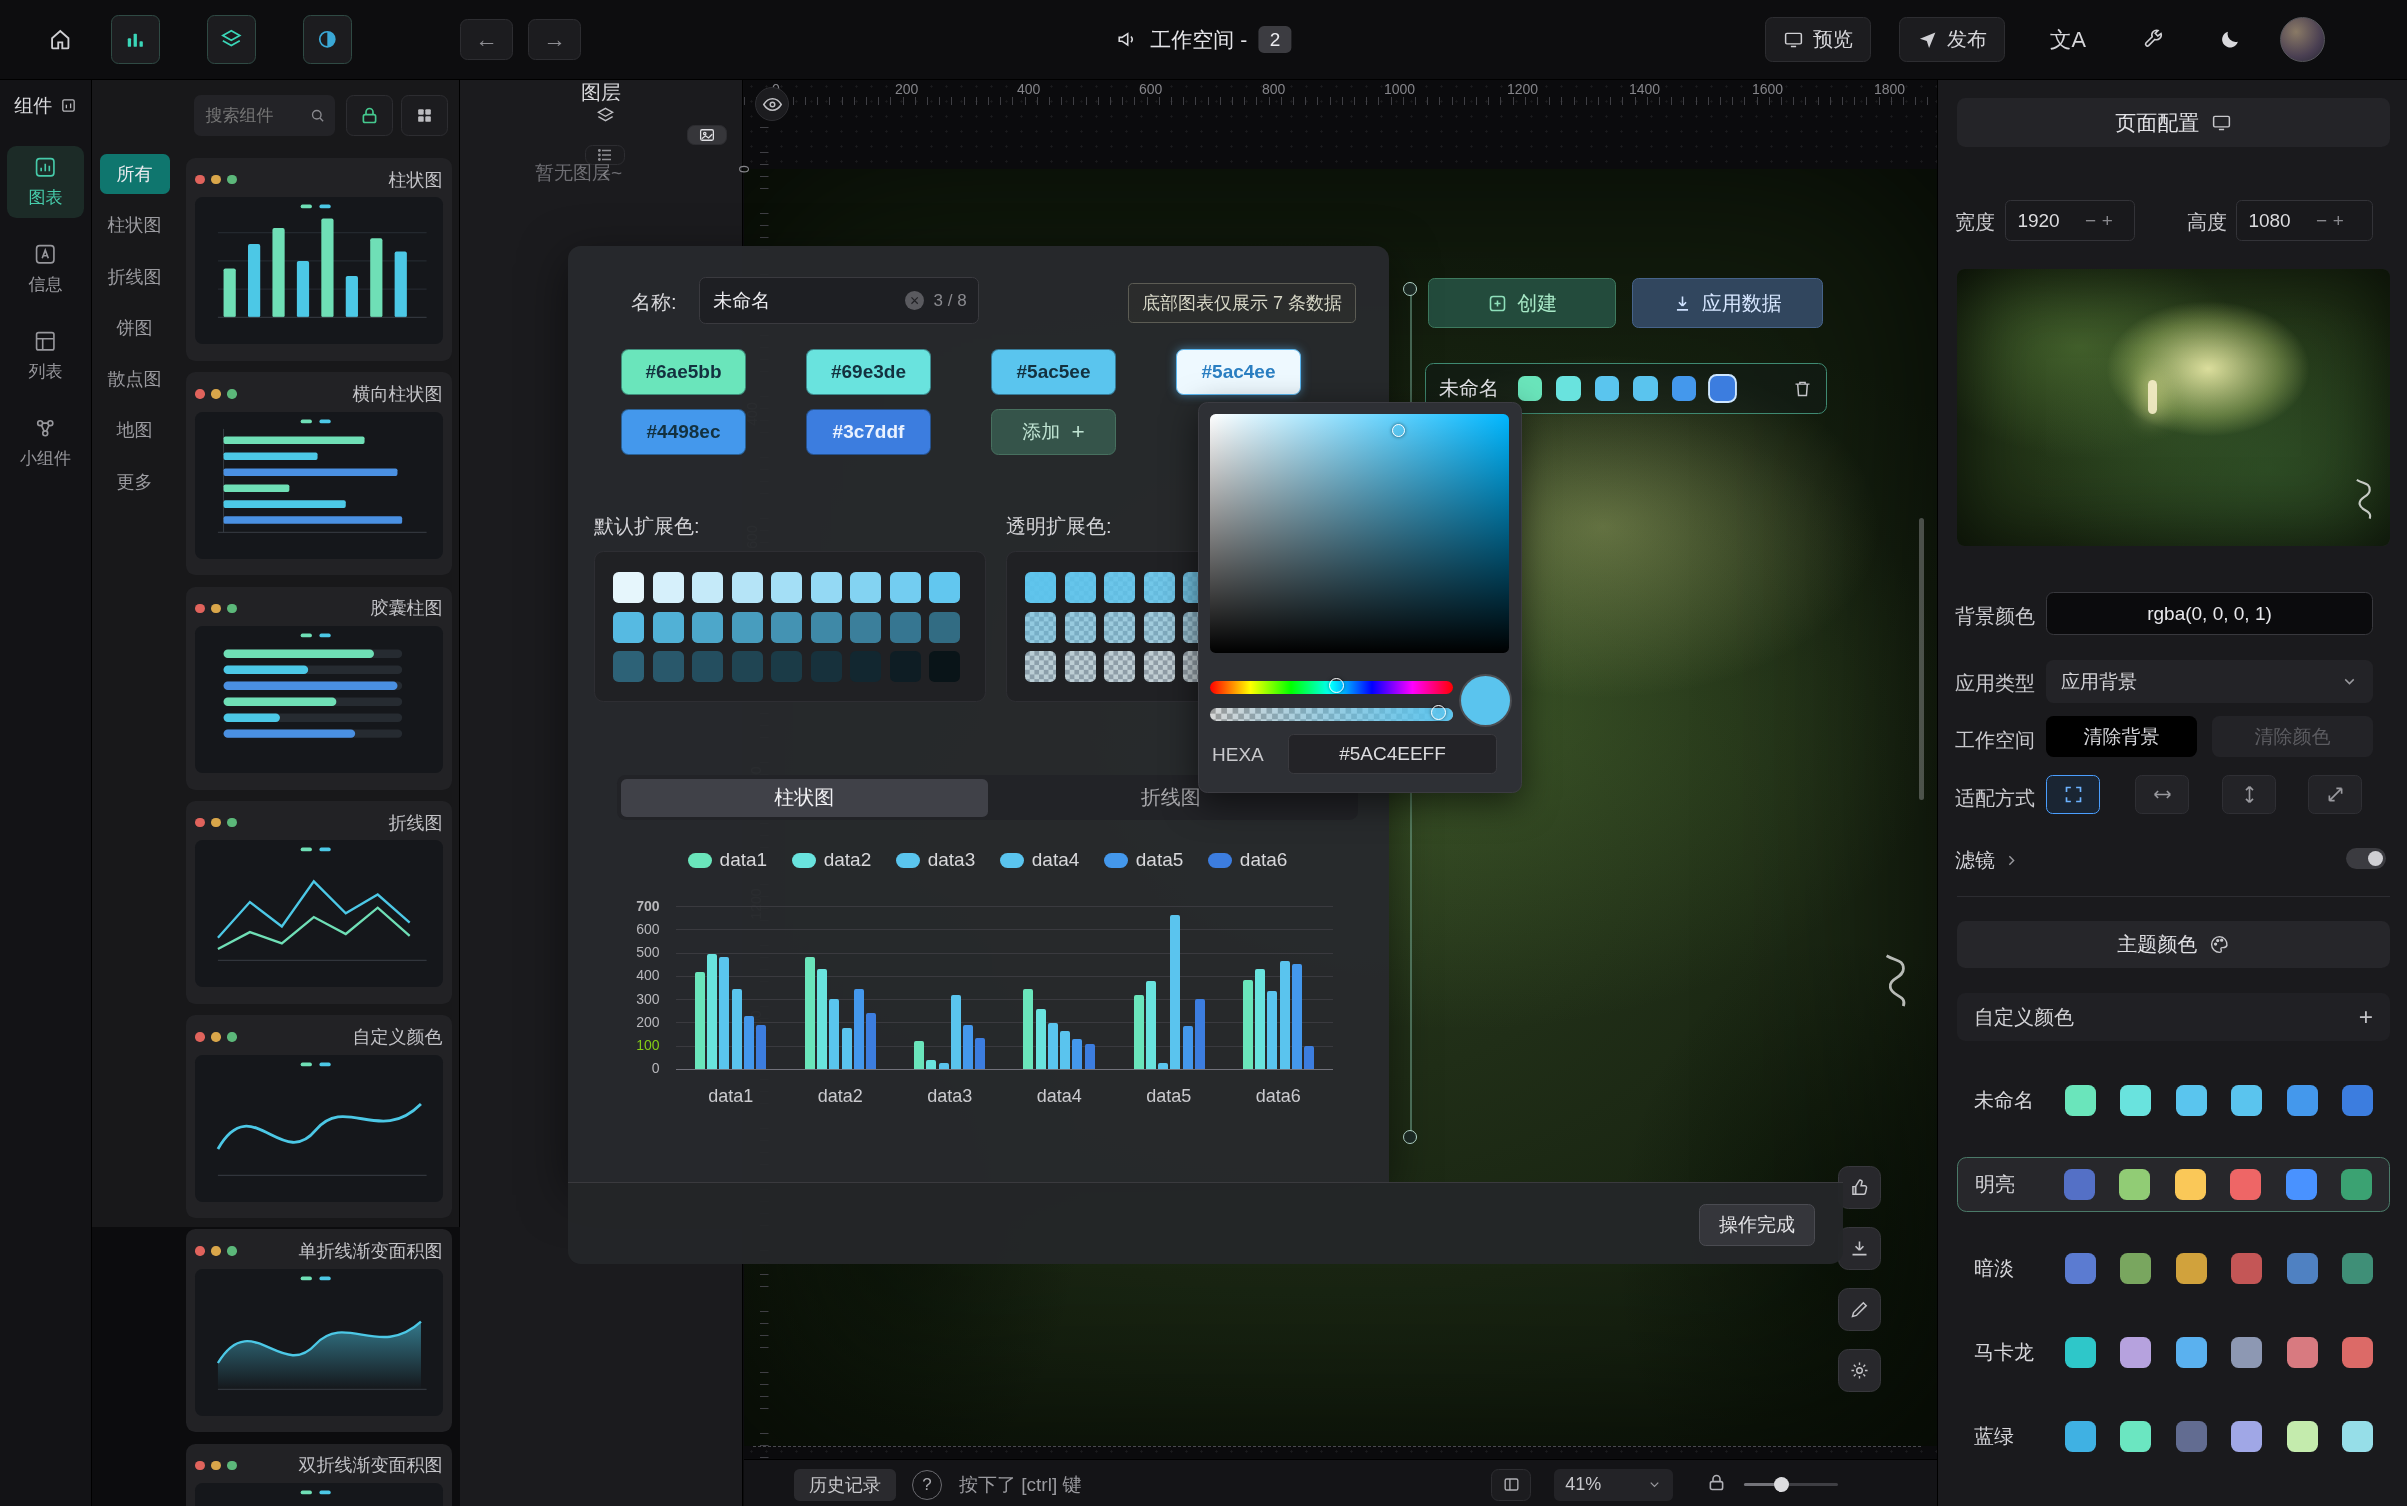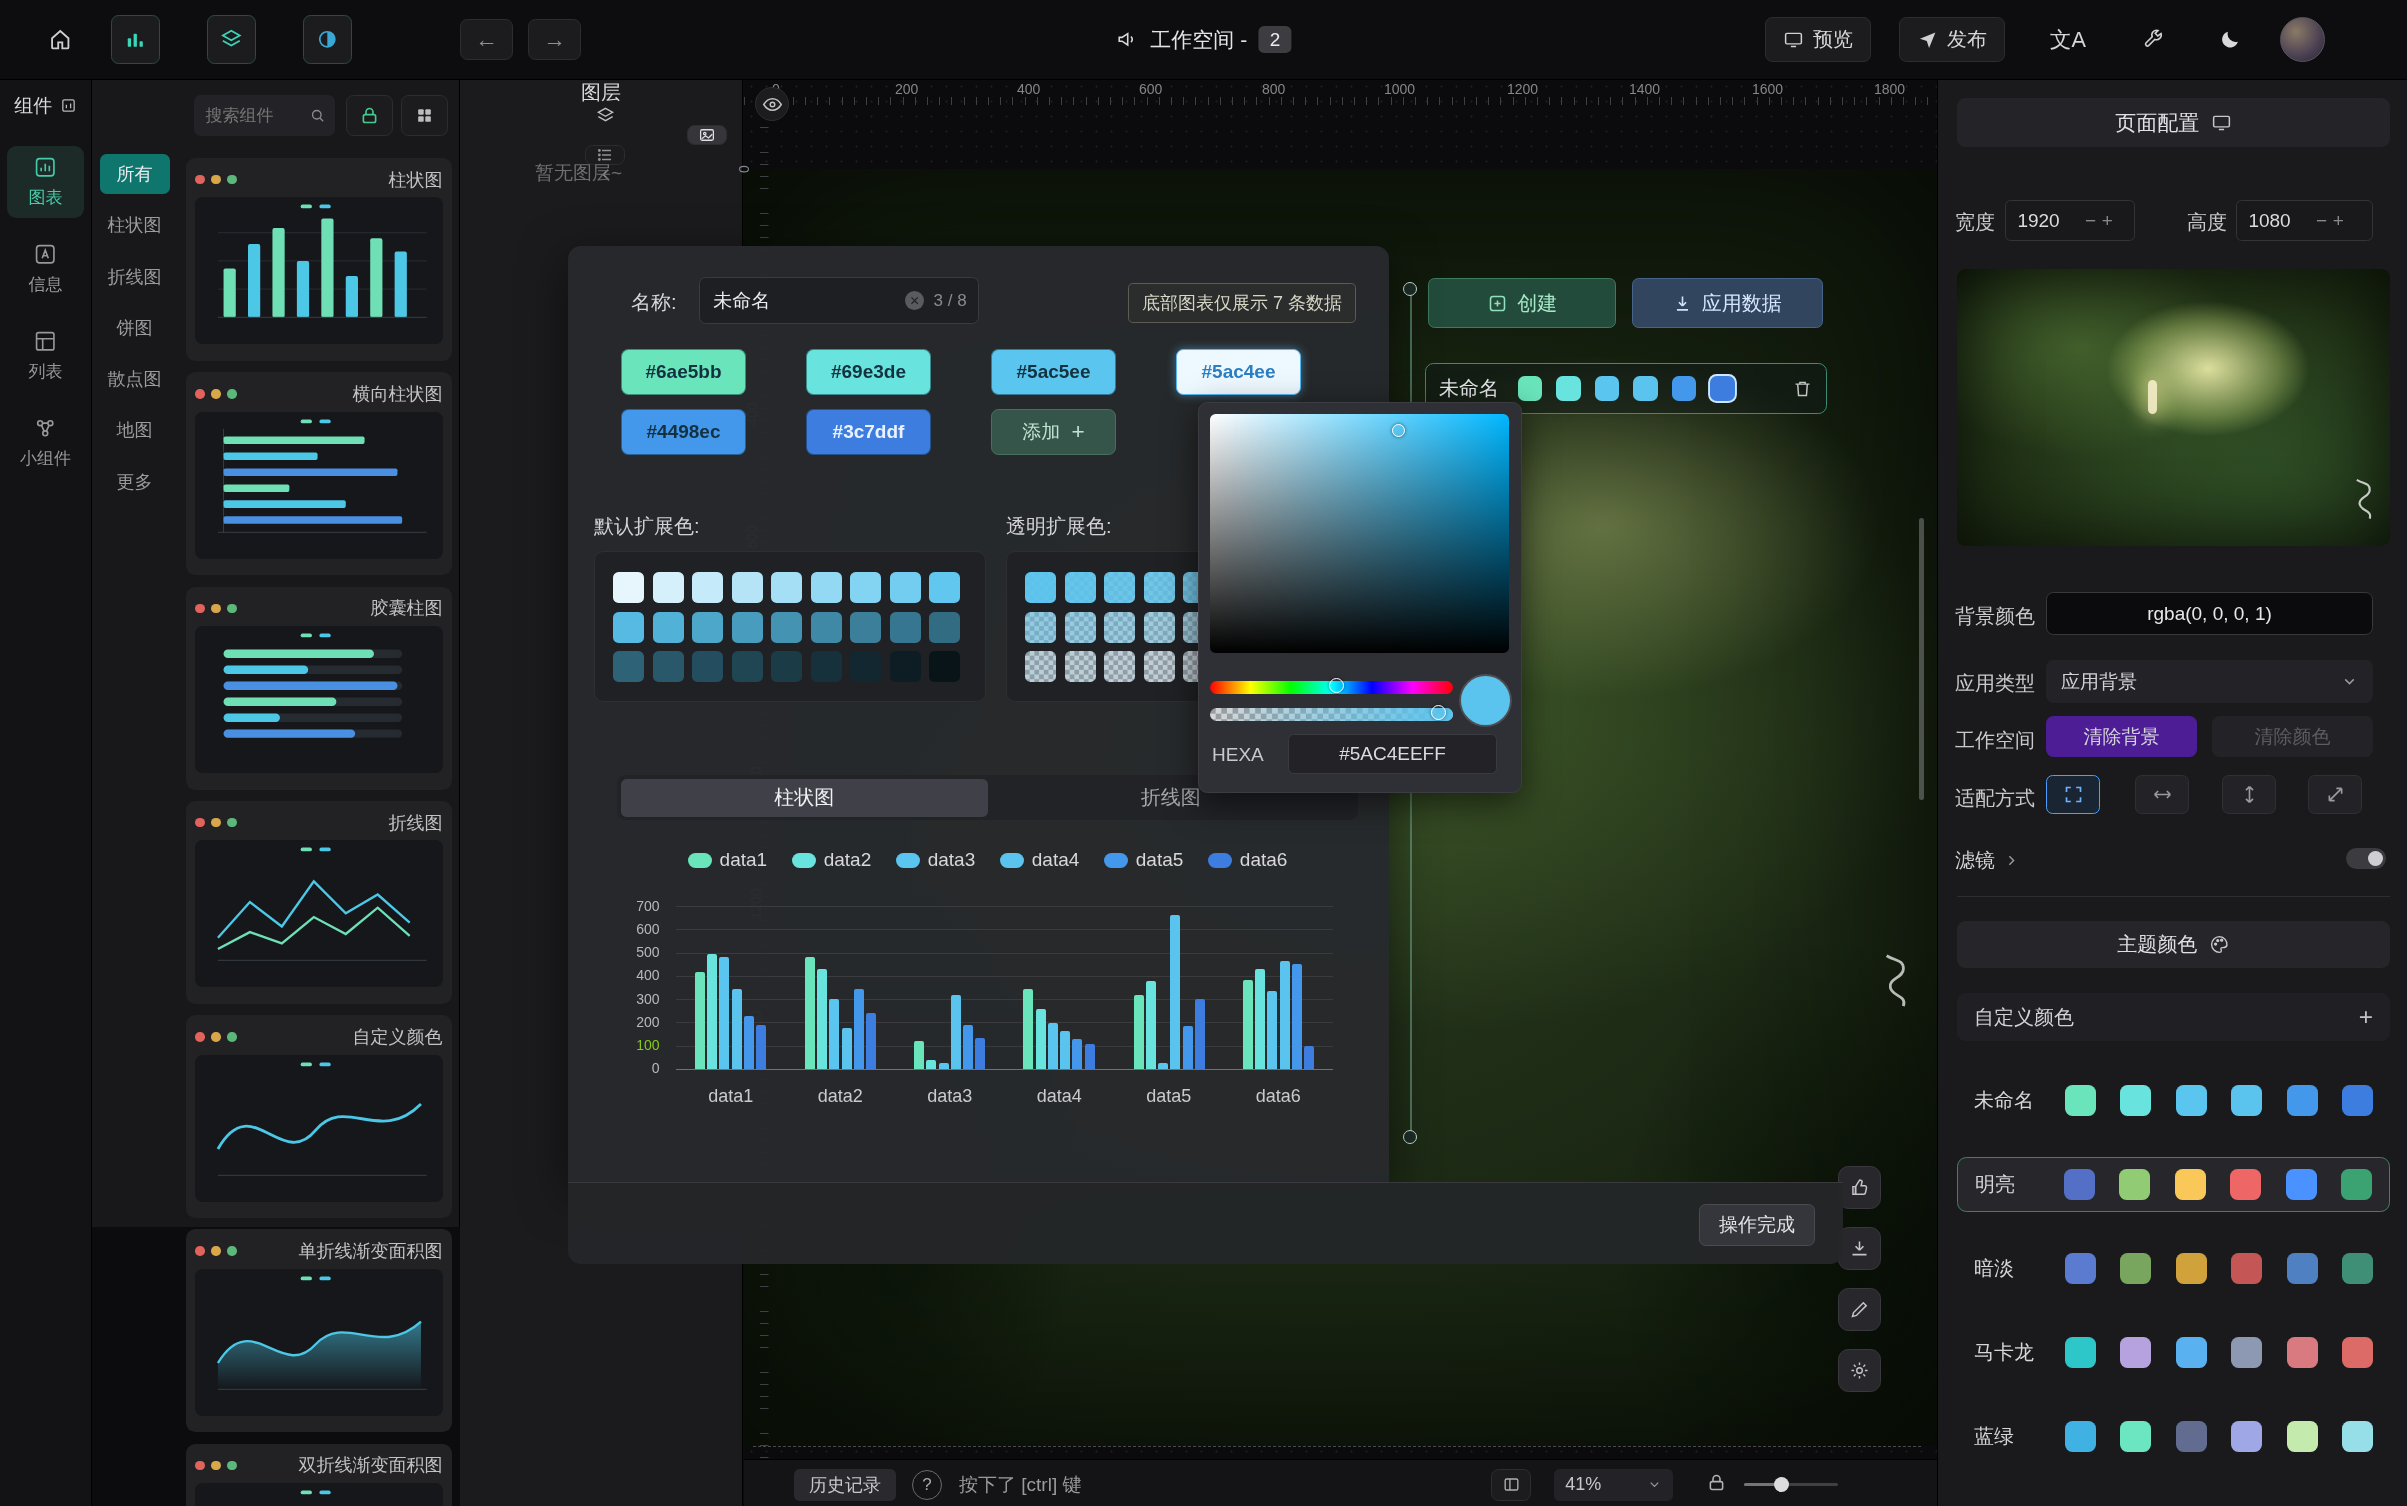--- a/index.html
+++ b/index.html
@@ -642,21 +642,21 @@
       </div>
 
     <div id="chart-y" class="abs" style="left:54px;top:660px;width:45px;height:163px;">
         <span style="position: absolute; right: 7.5px; top: 154px; font-size: 14px; color: rgb(184, 184, 188);">0</span>
         <span style="position: absolute; right: 7.5px; top: 131px; font-size: 14px; color: #84cc16;">100</span>
         <span style="position: absolute; right: 7.5px; top: 108px; font-size: 14px; color: rgb(184, 184, 188);">200</span>
         <span style="position: absolute; right: 7.5px; top: 85px; font-size: 14px; color: rgb(184, 184, 188);">300</span>
         <span style="position: absolute; right: 7.5px; top: 61px; font-size: 14px; color: rgb(184, 184, 188);">400</span>
         <span style="position: absolute; right: 7.5px; top: 38px; font-size: 14px; color: rgb(184, 184, 188);">500</span>
         <span style="position: absolute; right: 7.5px; top: 15px; font-size: 14px; color: rgb(184, 184, 188);">600</span>
-        <span style="position: absolute; right: 7.5px; top: -8.5px; font-size: 14px; color: rgb(184, 184, 188);">700</span>
+        <span style="position: absolute; right: 7.5px; top: -8.5px; font-size: 14px; color: rgb(184, 184, 188); font-weight: bold;">700</span>
       </div>
     <div id="chart-plot" class="abs" style="left:108px;top:660px;width:657px;height:163px;border-bottom:0.9px solid #71717a;">
         <div style="position: absolute; left: 0px; top: 140px; width: 100%; height: 0.9px; background: rgb(58, 58, 63);"></div>
         <div style="position: absolute; left: 0px; top: 116px; width: 100%; height: 0.9px; background: rgb(58, 58, 63);"></div>
         <div style="position: absolute; left: 0px; top: 93px; width: 100%; height: 0.9px; background: rgb(58, 58, 63);"></div>
         <div style="position: absolute; left: 0px; top: 70px; width: 100%; height: 0.9px; background: rgb(58, 58, 63);"></div>
         <div style="position: absolute; left: 0px; top: 47px; width: 100%; height: 0.9px; background: rgb(58, 58, 63);"></div>
         <div style="position: absolute; left: 0px; top: 23px; width: 100%; height: 0.9px; background: rgb(58, 58, 63);"></div>
         <div style="position: absolute; left: 0px; top: 0px; width: 100%; height: 0.9px; background: rgb(58, 58, 63);"></div>
         <div style="position: absolute; left: 19px; bottom: 0px; width: 10.4px; height: 97px; background: rgb(106, 229, 187); border-radius: 1.9px 1.9px 0px 0px;"></div>
@@ -767,21 +767,21 @@
     <span class="abs rp-lbl" style="left:17px;top:591px;">应用类型</span>
     <div class="abs row" style="left:108px;top:581px;width:327px;height:43px;background:#232327;border-radius:7.5px;padding:0 15px;box-sizing:border-box;justify-content:space-between;">
       <span style="font-size:19px;color:#d2d2d6;">应用背景</span>
       <span>
           <svg width="17" height="17" viewBox="0 0 24 24" fill="none" stroke="#9a9a9f" stroke-width="2">
             <path d="M6 9l6 6 6-6"></path>
           </svg>
         </span>
     </div>
     <span class="abs rp-lbl" style="left:17px;top:648px;">工作空间</span>
-    <div class="abs row" style="left:108px;top:637px;width:151px;height:41px;background:#4c1d95;border-radius:7.5px;justify-content:center;">
+    <div class="abs row" style="left:108px;top:637px;width:151px;height:41px;background:#000000;border-radius:7.5px;justify-content:center;">
       <span style="font-size:19px;color:#d5d5d9;">清除背景</span>
     </div>
     <div class="abs row" style="left:274px;top:637px;width:161px;height:41px;background:#232327;border-radius:7.5px;justify-content:center;">
       <span style="font-size:19px;color:#5c5c61;">清除颜色</span>
     </div>
     <span class="abs rp-lbl" style="left:17px;top:706px;">适配方式</span>
     <div class="fitbtn abs active" style="left:108px;top:696px;">
         <span>
           <svg width="21" height="21" viewBox="0 0 24 24" fill="none" stroke="currentColor" stroke-width="1.9">
             <path d="M4 9V4h5M15 4h5v5M20 15v5h-5M9 20H4v-5"></path>

